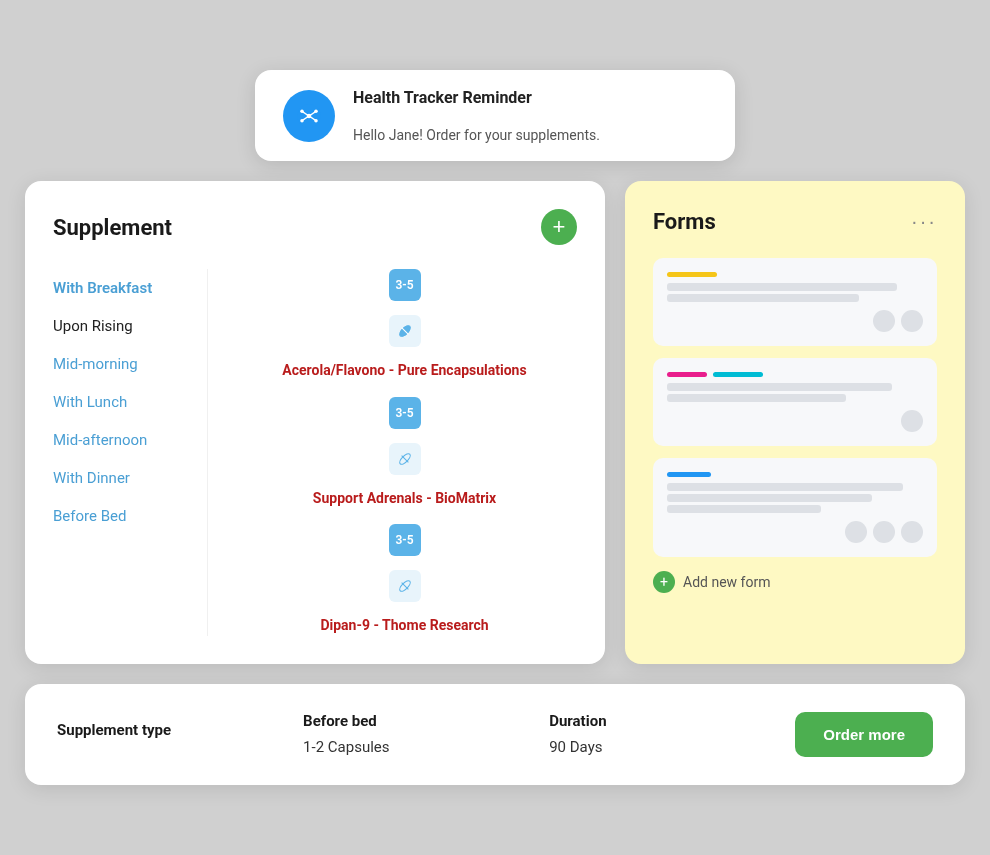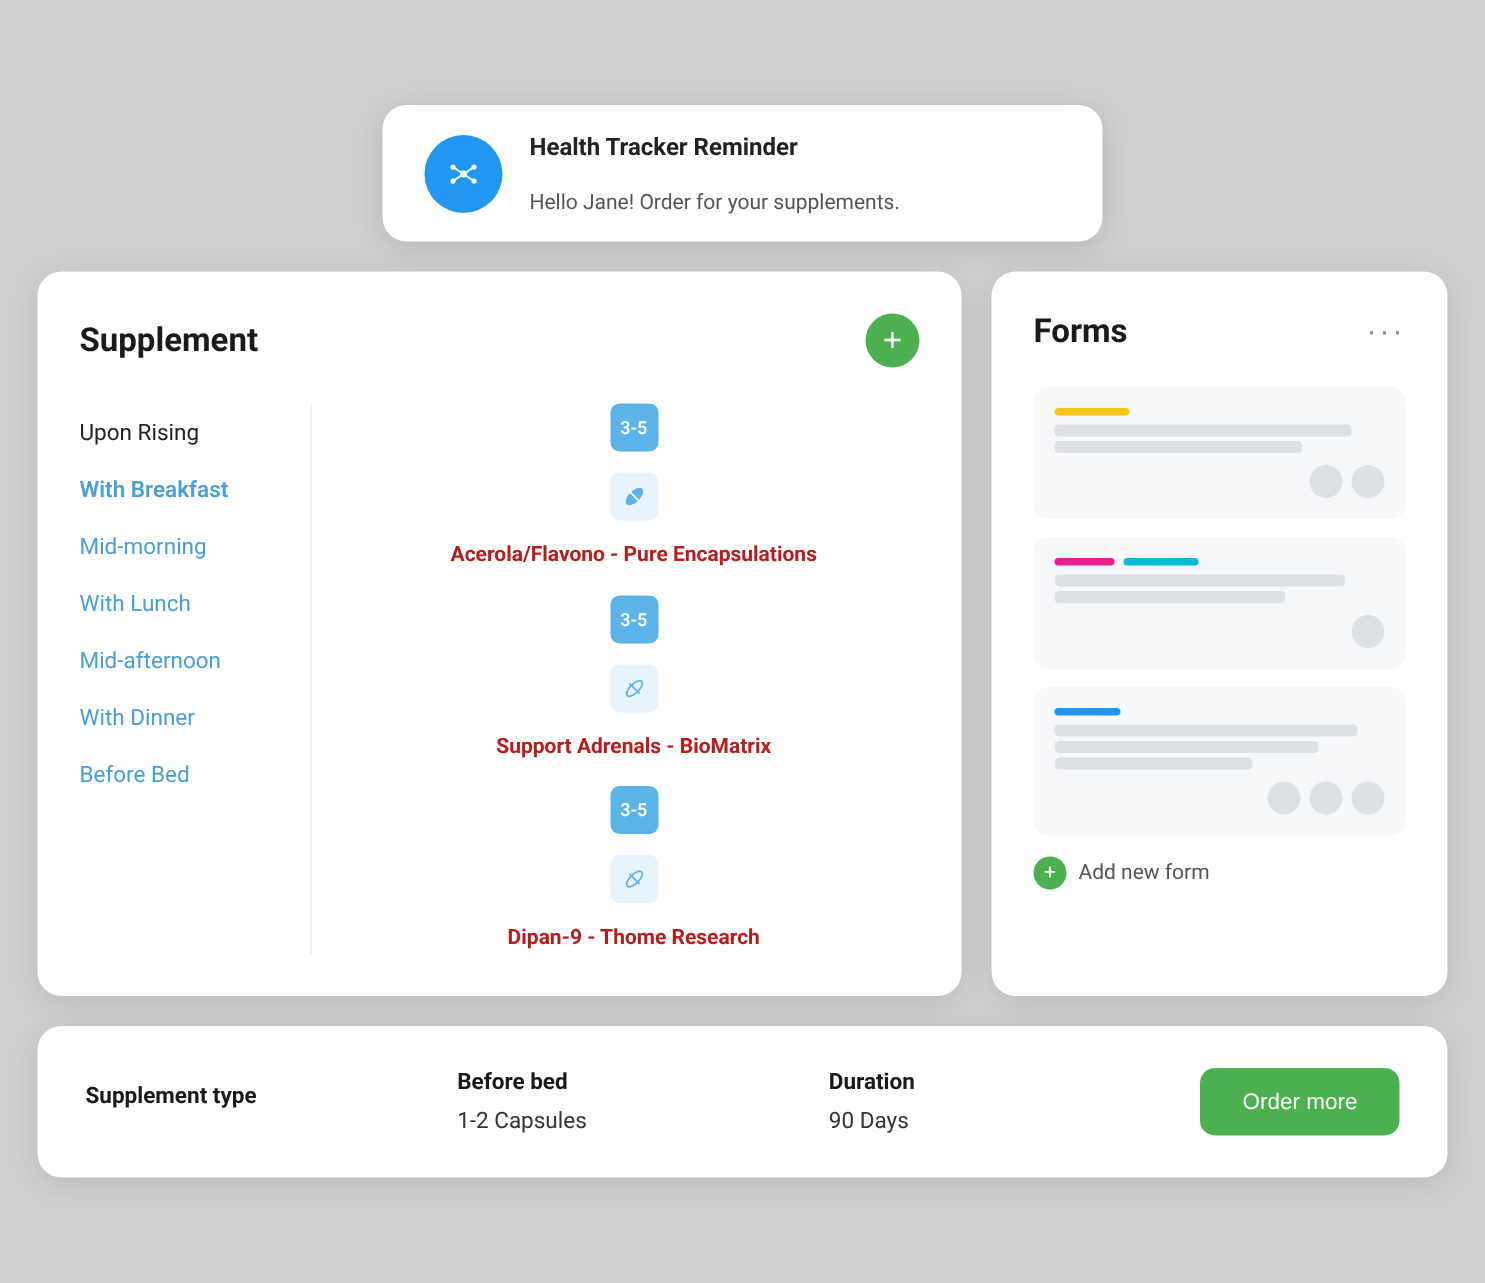--- a/index.html
+++ b/index.html
@@ -186,24 +186,24 @@
 
     .supplement-name {
       font-size: 14px;
       color: #b91c1c;
       line-height: 1.4;
       font-weight: bold;
     }
 
     
     .forms-card {
-      background: #ffffff;
+      background: #fef9c3;
       border-radius: 16px;
       padding: 28px;
-      width: 304px;
+      width: 340px;
       box-shadow: 0 4px 20px rgba(0,0,0,0.1);
     }
 
     .more-btn {
       background: none;
       border: none;
       cursor: pointer;
       font-size: 20px;
       color: #888;
       letter-spacing: 2px;
@@ -305,21 +305,21 @@
       color: #333;
     }
 
     .order-btn {
       background: #4CAF50;
       color: white;
       border: none;
       border-radius: 10px;
       padding: 14px 28px;
       font-size: 15px;
-      font-weight: 400;
+      font-weight: 700;
       cursor: pointer;
       white-space: nowrap;
     }
   </style>
 </head>
 <body>
 
 <div class="main-container">
 
   <div class="notification-banner">
@@ -347,22 +347,22 @@
   <div class="cards-row">
 
     <div class="supplements-card">
       <div class="card-header">
         <span class="card-title">Supplement</span>
         <button class="add-btn">+</button>
       </div>
       <div class="supplements-content">
 
         <div class="meal-times">
+          <div class="meal-time-item active">With Breakfast</div>
           <div class="meal-time-item dark">Upon Rising</div>
-          <div class="meal-time-item active">With Breakfast</div>
           <div class="meal-time-item">Mid-morning</div>
           <div class="meal-time-item">With Lunch</div>
           <div class="meal-time-item">Mid-afternoon</div>
           <div class="meal-time-item">With Dinner</div>
           <div class="meal-time-item">Before Bed</div>
         </div>
 
         <div class="supplements-list">
           <div class="supplement-item">
             <div class="supplement-badge">3-5</div>

